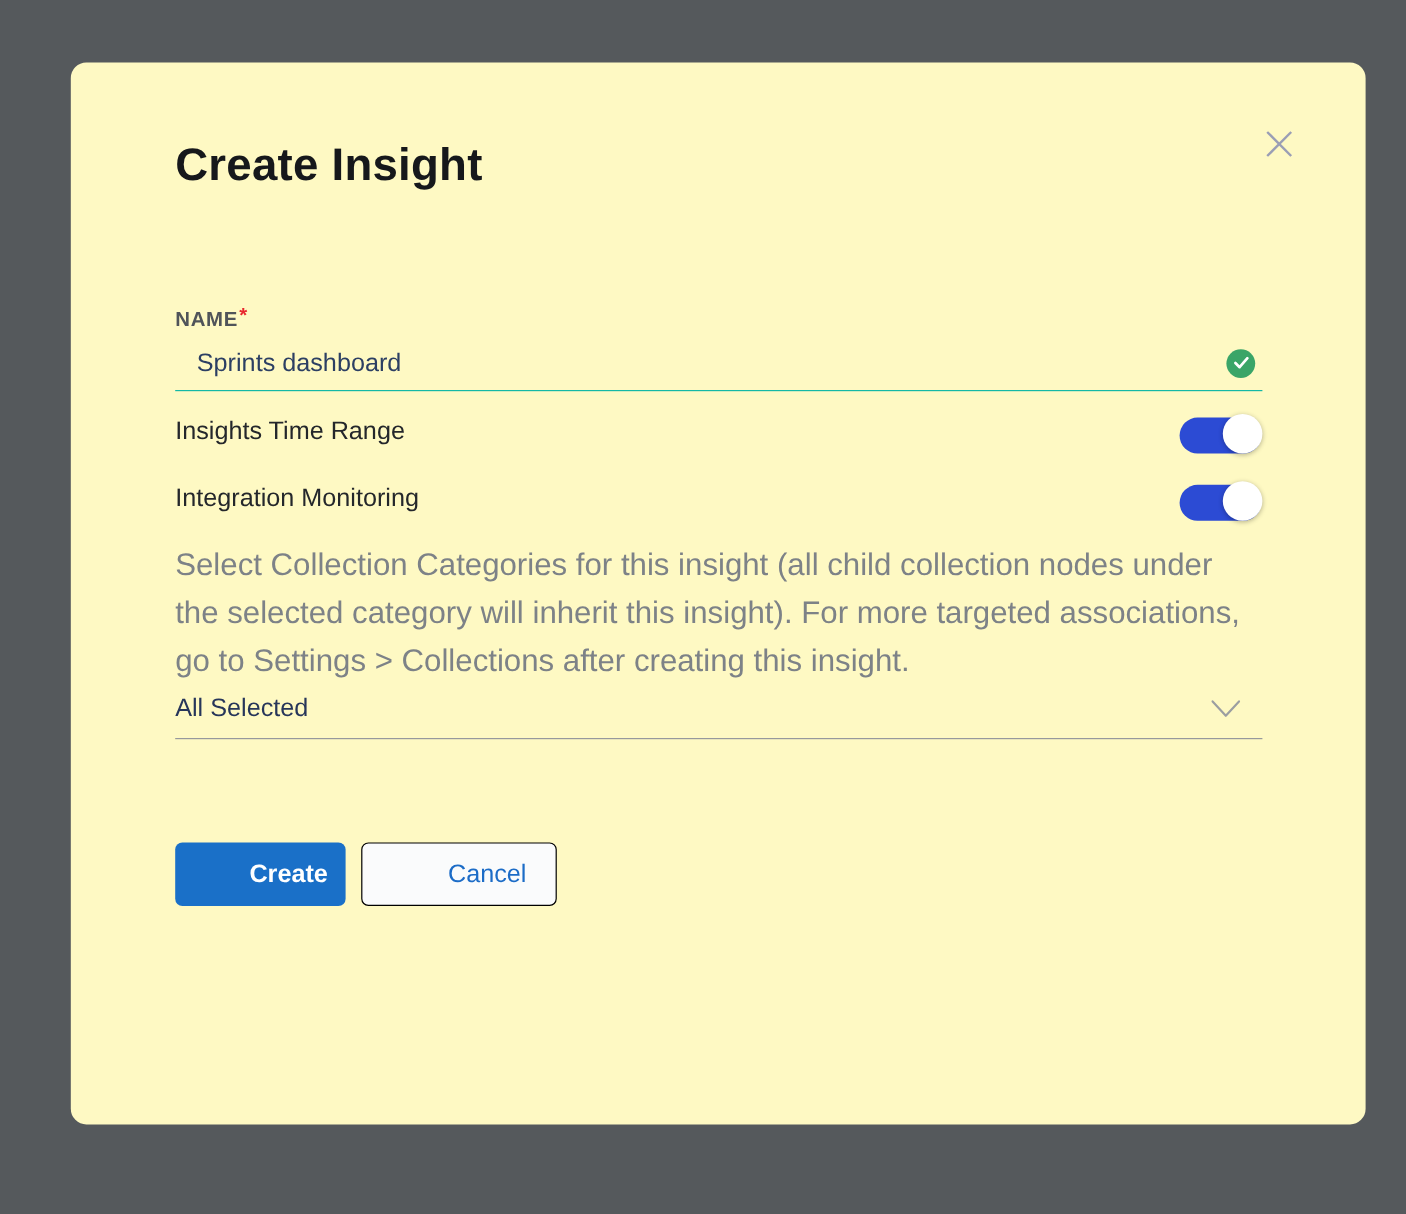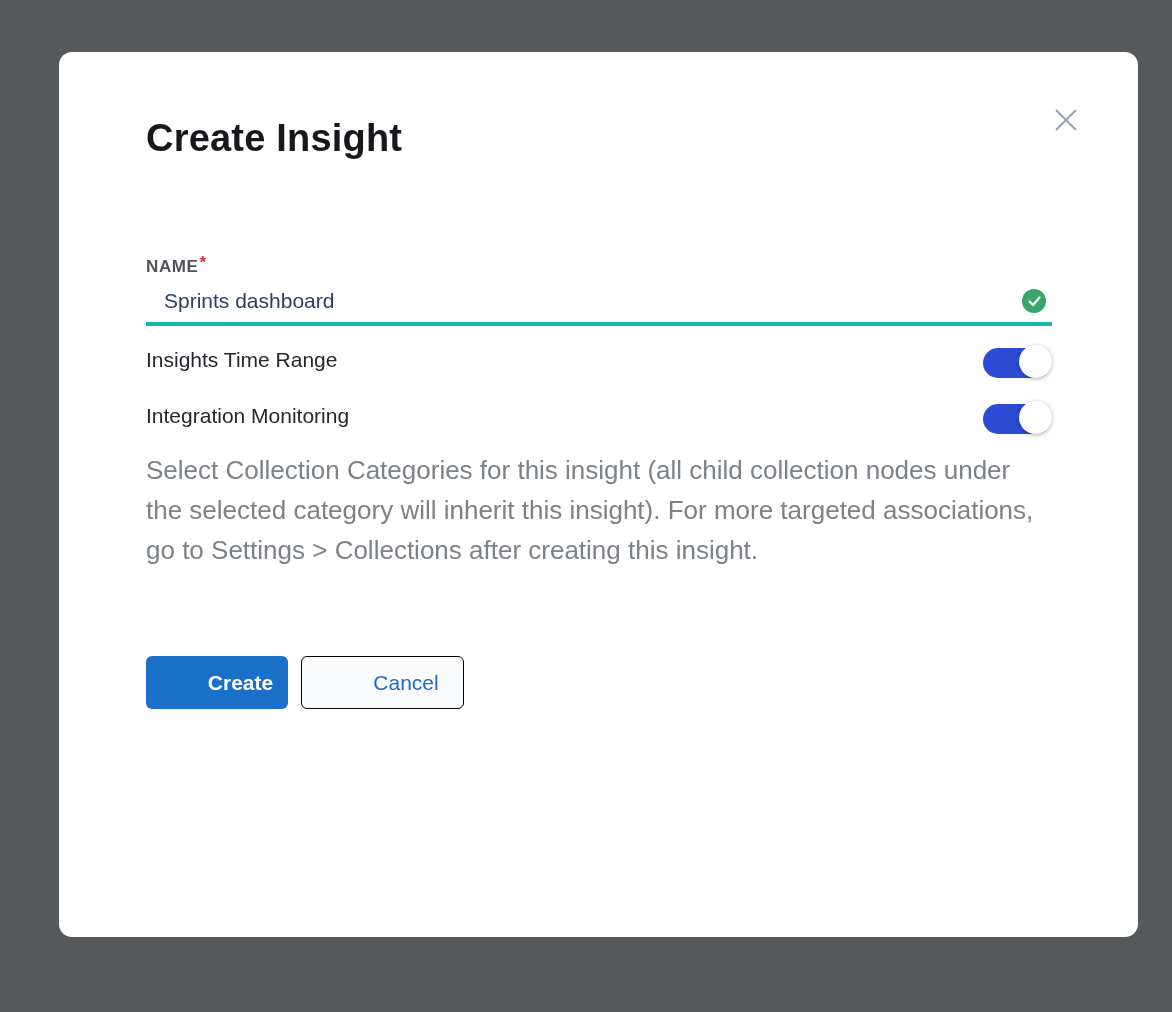--- a/index.html
+++ b/index.html
@@ -6,21 +6,21 @@
   html, body {
     width: 1172px; height: 1012px;
     background: #55595c;
     font-family: "Liberation Sans", "DejaVu Sans", sans-serif;
     overflow: hidden;
   }
   .modal {
     position: absolute;
     left: 59px; top: 52px;
     width: 1079px; height: 885px;
-    background: #ffffff;
+    background: #fef9c3;
     border-radius: 13px;
     padding: 63px 86px 0 87px;
   }
   .close-btn {
     position: absolute;
     top: 54px; right: 58px;
     width: 28px; height: 28px;
     cursor: pointer;
     display: flex; align-items: center; justify-content: center;
     background: none; border: none;
@@ -46,21 +46,21 @@
     font-weight: 700;
     vertical-align: 4px;
     margin-left: 1px;
   }
   .name-row {
     margin-top: 14px;
     display: flex;
     align-items: center;
     height: 34px;
     padding-bottom: 12px;
-    border-bottom: 4px solid #14b8a6;
+    border-bottom: 1px solid #14b8a6;
   }
   .name-input {
     flex: 1;
     border: none;
     outline: none;
     background: transparent;
     padding-left: 18px;
     font-family: "Liberation Sans", "DejaVu Sans", sans-serif;
     font-size: 21px;
     color: #2c3f63;
@@ -210,19 +210,27 @@
   <div class="toggle-row">
     <span class="toggle-label">Integration Monitoring</span>
     <span class="toggle">
       <span class="knob"></span>
     </span>
   </div>
 
 
   <p class="cc-description">Select Collection Categories for this insight (all child collection nodes under the selected category will inherit this insight). For more targeted associations, go to Settings &gt; Collections after creating this insight.</p>
 
+  <div class="dropdown-row">
+    <span class="dropdown-value">All Selected</span>
+    <span class="chevron">
+      <svg width="25" height="16" viewBox="0 0 25 16">
+        <polyline points="1.5,1.5 12.5,13.5 23.5,1.5" fill="none" stroke="#9b9ea1" stroke-width="1.8" stroke-linecap="round" stroke-linejoin="round"></polyline>
+      </svg>
+    </span>
+  </div>
 
   <div class="actions">
     <button class="btn btn-primary">Create</button>
     <button class="btn btn-secondary">Cancel</button>
   </div>
 
 </div>
 
 </body></html>

